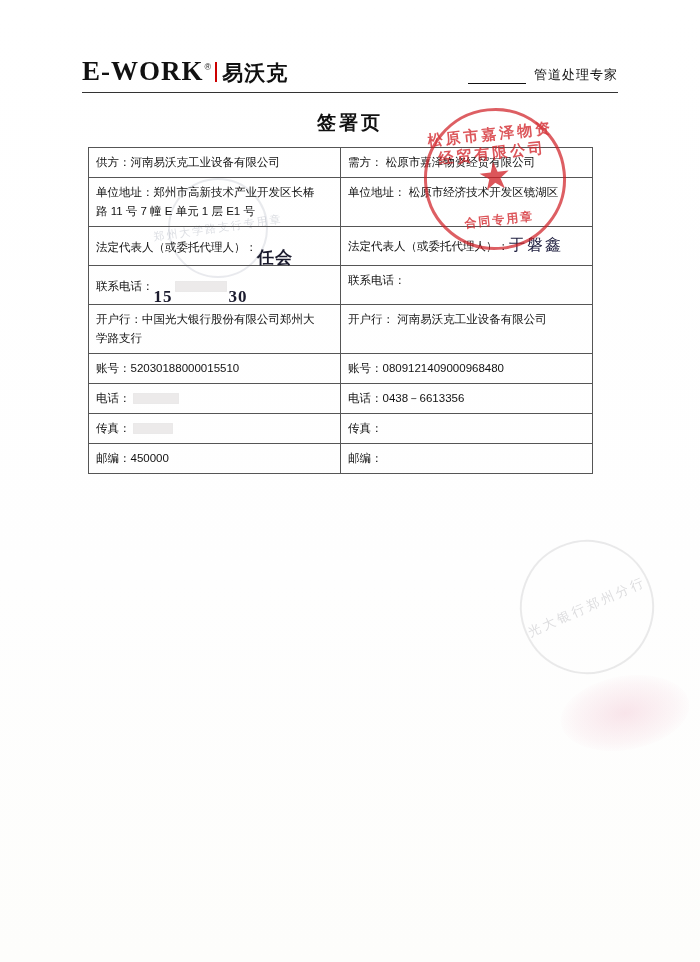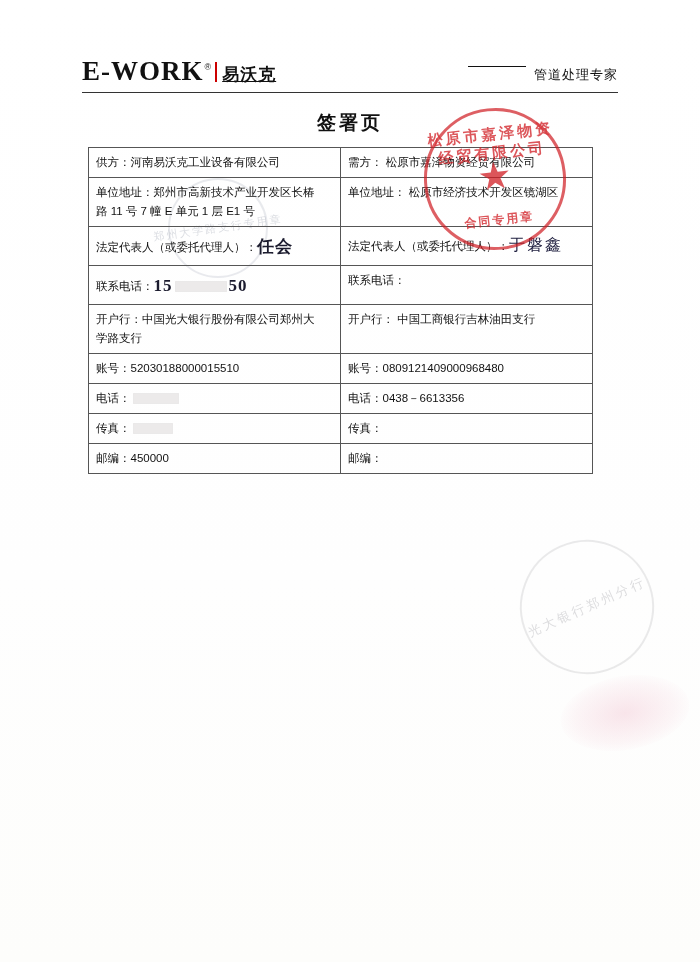--- a/index.html
+++ b/index.html
@@ -51,34 +51,33 @@
   .logo-bar {
     display: inline-block;
     width: 2px;
     height: 20px;
     background: #c00;
     margin: 0 5px 0 4px;
     position: relative;
     top: 2px;
   }
   .logo-cn {
-    font-size: 17px;
+    font-size: 21px;
     font-weight: bold;
     color: #111;
     letter-spacing: 1px;
-    text-decoration: underline;
   }
   .tagline {
     position: absolute;
     right: 0; top: 10px;
     font-size: 13px;
     color: #111;
     letter-spacing: 1px;
     display: flex;
-    align-items: flex-start;
+    align-items: flex-end;
   }
   .tagline .rule {
     display: inline-block;
     width: 58px;
     height: 1px;
     background: #111;
     margin-right: 8px;
   }
   .header-underline {
     position: absolute;
@@ -133,21 +132,21 @@
   .redact.w2 { width: 46px; }
   .redact.w3 { width: 40px; }
   
   .sign {
     font-family: "Liberation Serif", serif;
     font-size: 17px;
     color: #1b1b2e;
     font-weight: bold;
     letter-spacing: 1px;
     position: relative;
-    top: 1px;
+    top: 12px;
   }
   .sign-b {
     font-family: "Liberation Serif", serif;
     font-size: 16px;
     color: #202040;
     font-weight: normal;
     letter-spacing: 2px;
   }
   
   .stamp {
@@ -286,34 +285,34 @@
         <td class="l">
           <span>法定代表人（或委托代理人）：</span><span class="sign">任会</span>
         </td>
         <td class="r">
           <span>法定代表人（或委托代理人）：</span><span class="sign-b">于磐鑫</span>
         </td>
       </tr>
 
       <tr>
         <td class="l">
-          <span>联系电话：</span><span class="sign">15</span><span class="redact w1"></span><span class="sign">50</span>
+          <span>联系电话：</span><span class="sign">15</span><span class="redact w1"></span><span class="sign">30</span>
         </td>
         <td class="r">
           <span class="cellline">联系电话：</span>
         </td>
       </tr>
 
       <tr>
         <td class="l">
           <span class="cellline">开户行：中国光大银行股份有限公司郑州大</span>
           <span class="cellline">学路支行</span>
         </td>
         <td class="r">
-          <span class="cellline">开户行：  中国工商银行吉林油田支行</span>
+          <span class="cellline">开户行：  河南易沃克工业设备有限公司</span>
         </td>
       </tr>
 
       <tr>
         <td class="l">
           <span class="cellline">账号：52030188000015510</span>
         </td>
         <td class="r">
           <span class="cellline">账号：0809121409000968480</span>
         </td>

